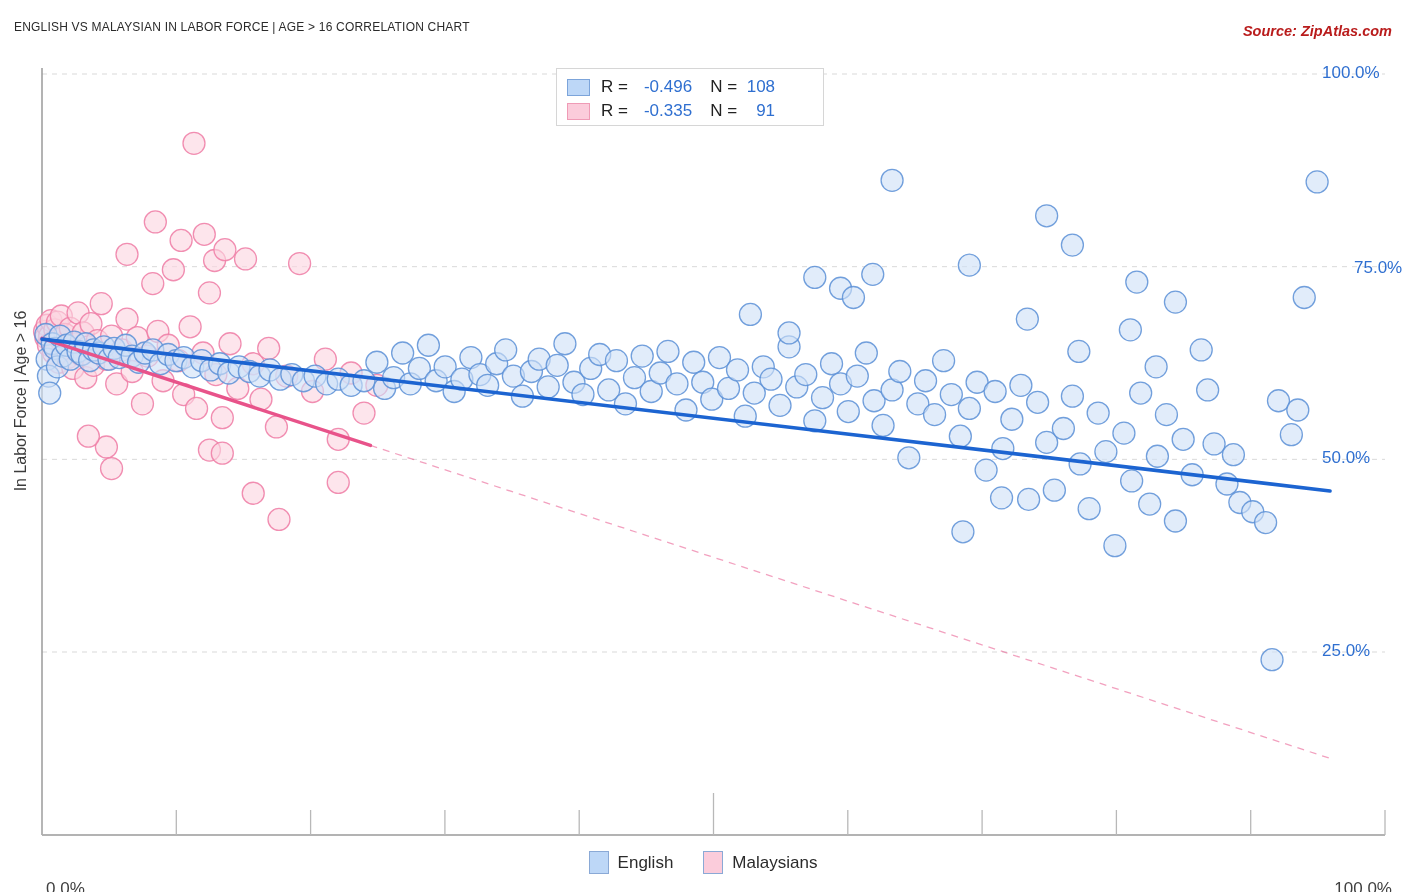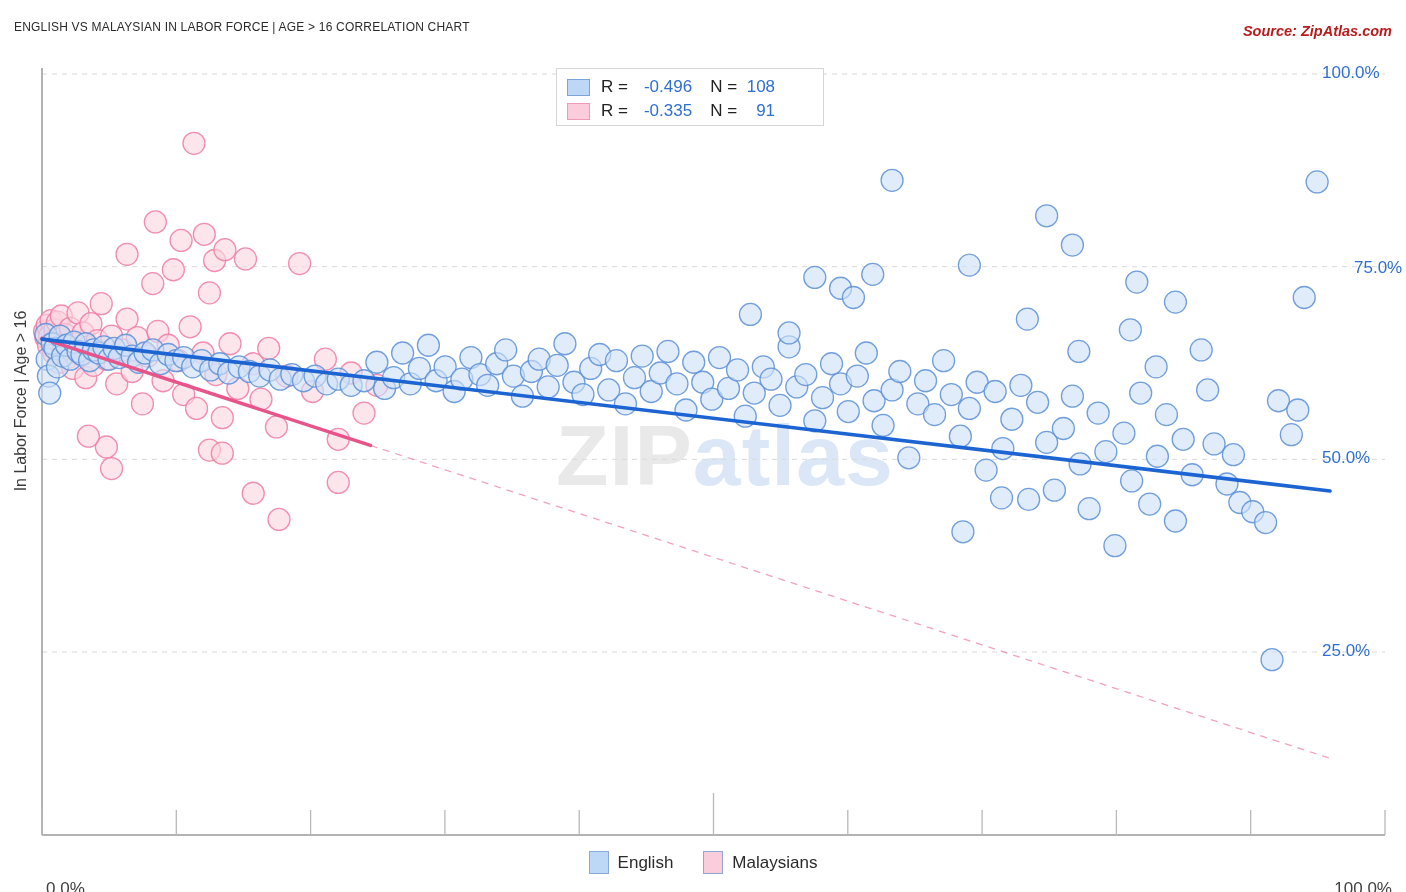--- a/index.html
+++ b/index.html
@@ -67,23 +67,20 @@
 </style>
 </head>
 <body>
 
 <div id="stage">
   <div class="title">ENGLISH VS MALAYSIAN IN LABOR FORCE | AGE &gt; 16 CORRELATION CHART</div>
   <div class="source">Source: ZipAtlas.com</div>
 
   <div class="ylabel">In Labor Force | Age &gt; 16</div>
 
-  <div class="wm">
-    <span class="z">ZIP</span><span class="a">atlas</span>
-  </div>
 
   <svg id="plot">
       <line x1="42" y1="652" x2="1385" y2="652" stroke="#d9d9d9" stroke-width="1" stroke-dasharray="5,5"></line>
       <line x1="42" y1="459.3333333333333" x2="1385" y2="459.3333333333333" stroke="#d9d9d9" stroke-width="1" stroke-dasharray="5,5"></line>
       <line x1="42" y1="266.66666666666663" x2="1385" y2="266.66666666666663" stroke="#d9d9d9" stroke-width="1" stroke-dasharray="5,5"></line>
       <line x1="42" y1="74" x2="1385" y2="74" stroke="#d9d9d9" stroke-width="1" stroke-dasharray="5,5"></line>
       <line x1="42" y1="68" x2="42" y2="835" stroke="#9a9a9a" stroke-width="1.5"></line>
       <line x1="42" y1="835" x2="1385" y2="835" stroke="#9a9a9a" stroke-width="1.5"></line>
       <line x1="42" y1="835" x2="42" y2="810" stroke="#b8b8b8" stroke-width="1.3"></line>
       <line x1="176.3" y1="835" x2="176.3" y2="810" stroke="#b8b8b8" stroke-width="1.3"></line>

